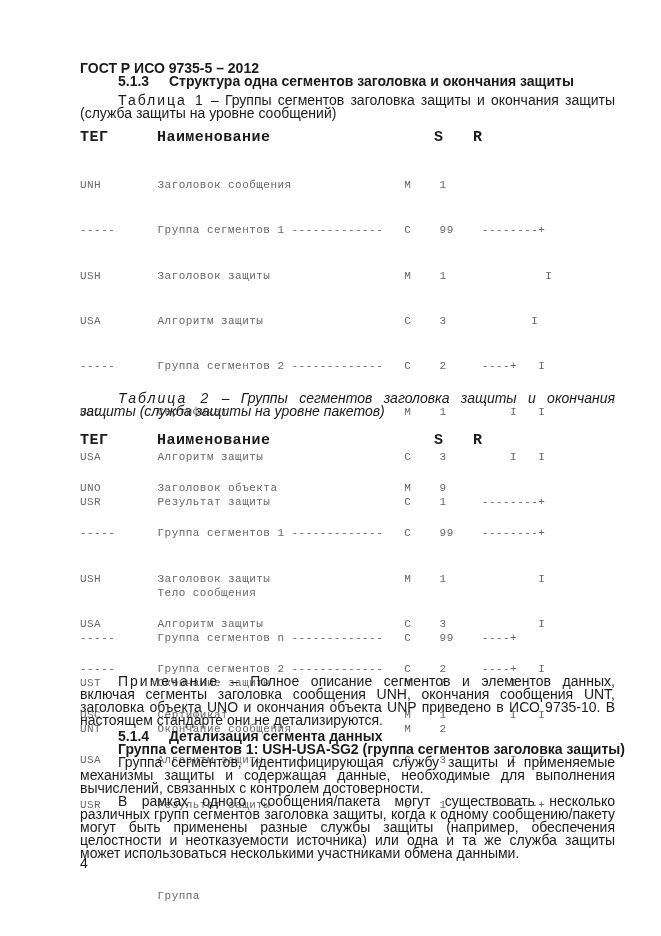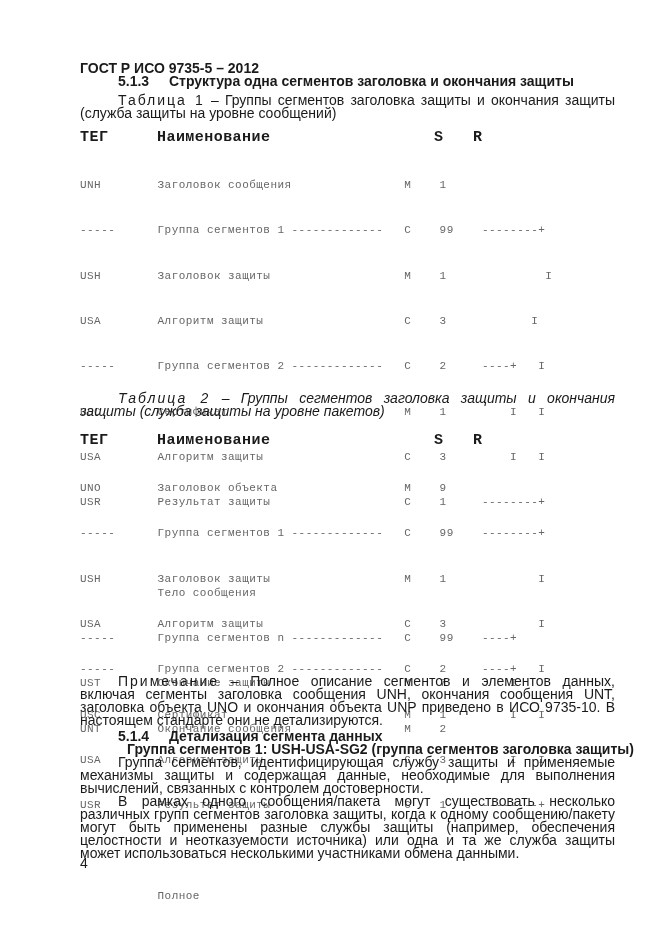--- a/index.html
+++ b/index.html
@@ -65,36 +65,36 @@
 <div class="abs pre" style="left:80px; top:451px;">
   <div class="row">UNO        Заголовок объекта                  M    9</div>
   <div class="row">-----      Группа сегментов 1 -------------   C    99    --------+</div>
   <div class="row">USH        Заголовок защиты                   M    1             I</div>
   <div class="row">USA        Алгоритм защиты                    C    3             I</div>
   <div class="row">-----      Группа сегментов 2 -------------   C    2     ----+   I</div>
   <div class="row">USC        Сертификат                         M    1         I   I</div>
   <div class="row">USA        Алгоритм защиты                    C    3         I   I</div>
   <div class="row">USR        Результат защиты                   C    1     --------+</div>
   <div class="row"></div>
-  <div class="row">           Полное</div>
+  <div class="row">           Группа</div>
   <div class="row">-----      Группа сегментов n -------------   C    99    ----+</div>
   
   
   
 </div>
 
 <div class="abs sans just" style="left:80px; top:675px; width:535px; text-indent:38px;">
   <span class="spaced">Примечание</span><span> – Полное описание сегментов и элементов данных, включая сегменты заголовка сообщения UNH, окончания сообщения UNT, заголовка объекта UNO и окончания объекта UNP приведено в ИСО 9735-10. В настоящем стандарте они не детализируются.</span>
 </div>
 
 <div class="abs sans bold" style="left:118px; top:730px;">
   <span>5.1.4</span>
   <span style="display:inline-block; width:12px;"></span>
   <span>Детализация сегмента данных</span>
 </div>
 
-<div class="abs sans bold" style="left:127px; top:743px;">Группа сегментов 1: USH-USA-SG2 (группа сегментов заголовка защиты)</div>
+<div class="abs sans bold" style="left:118px; top:743px;">Группа сегментов 1: USH-USA-SG2 (группа сегментов заголовка защиты)</div>
 
 <div class="abs sans just" style="left:80px; top:756px; width:535px; text-indent:38px;">Группа сегментов, идентифицирующая службу защиты и применяемые механизмы защиты и содержащая данные, необходимые для выполнения вычислений, связанных с контролем достоверности.</div>
 
 <div class="abs sans just" style="left:80px; top:795px; width:535px; text-indent:38px;">В рамках одного сообщения/пакета могут существовать несколько различных групп сегментов заголовка защиты, когда к одному сообщению/пакету могут быть применены разные службы защиты (например, обеспечения целостности и неотказуемости источника) или одна и та же служба защиты может использоваться несколькими участниками обмена данными.</div>
 
 <div class="abs sans" style="left:80px; top:857px;">4</div>
 
 </body></html>

